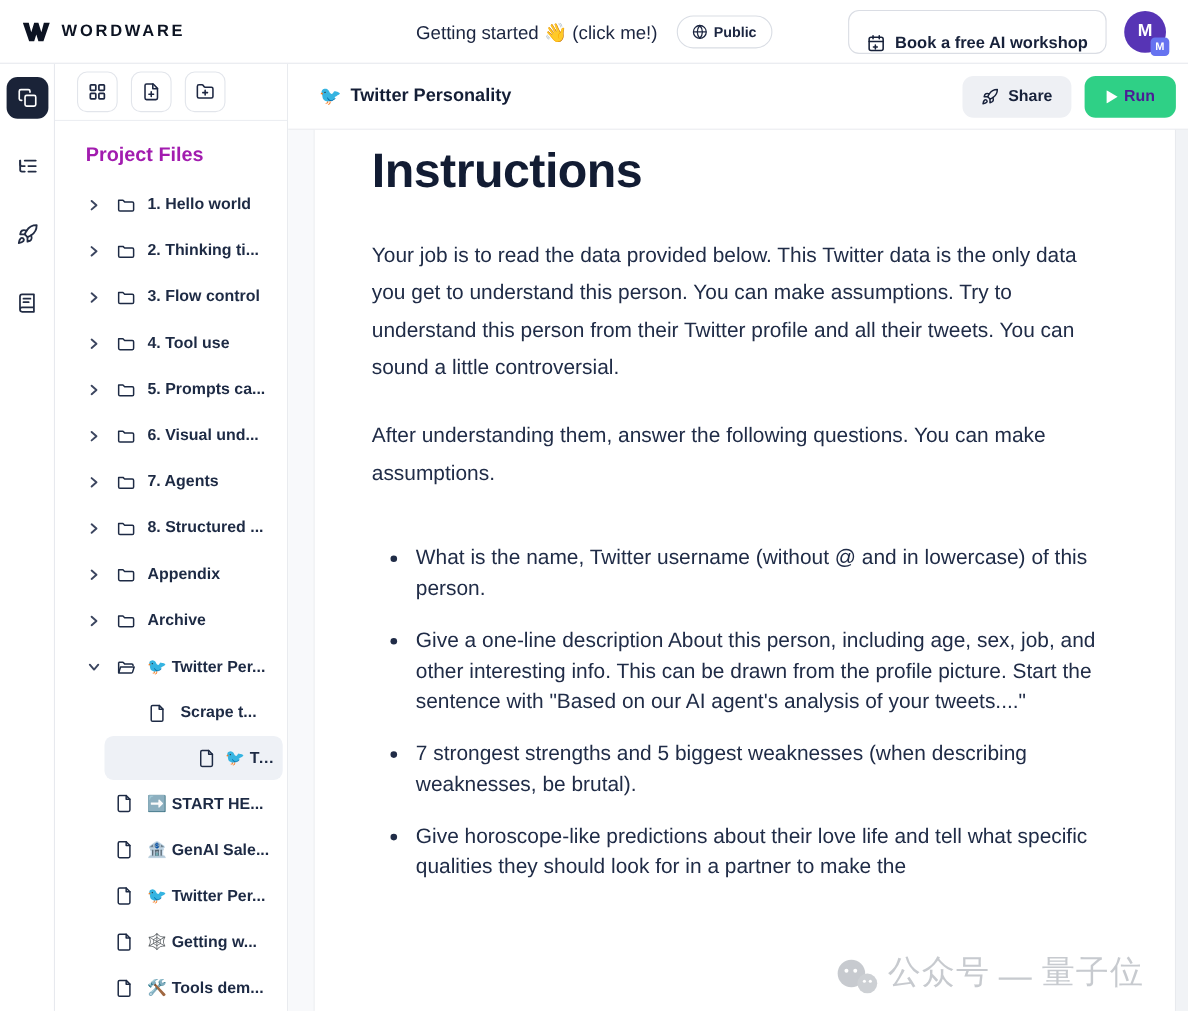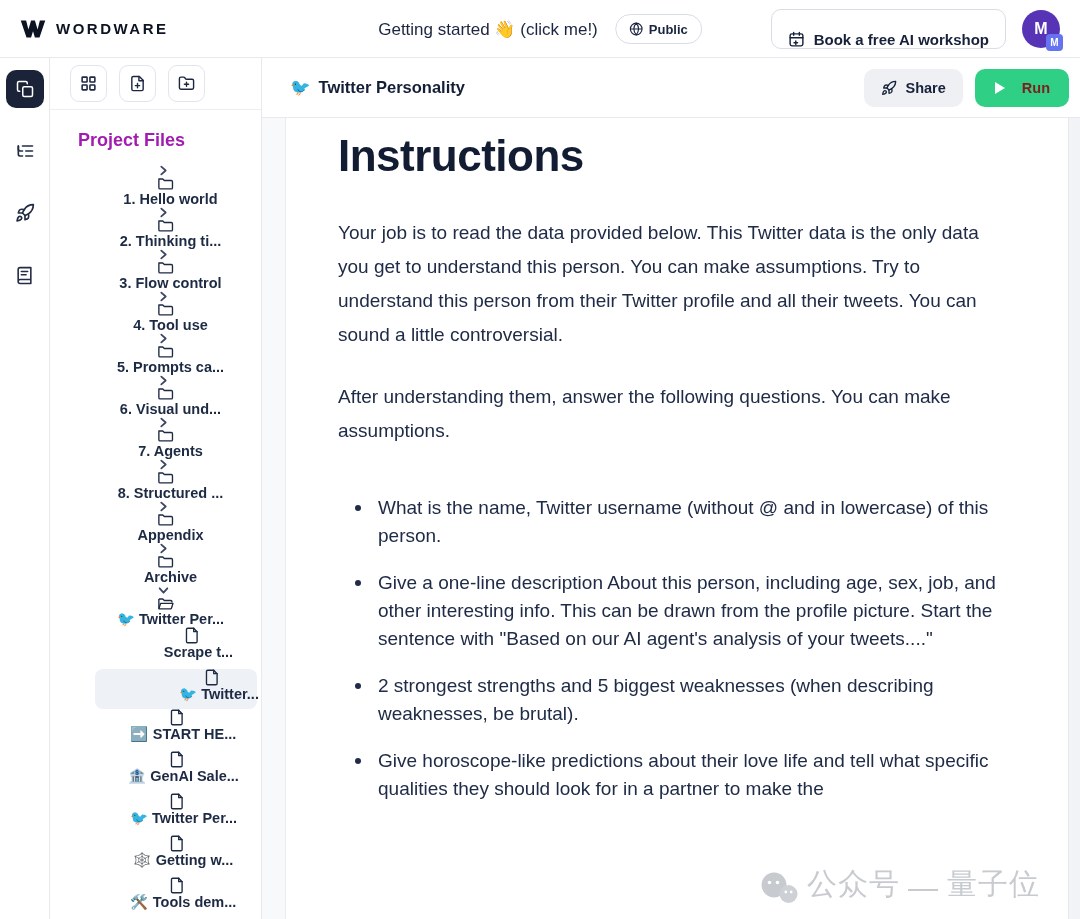--- a/index.html
+++ b/index.html
@@ -40,42 +40,42 @@
 
   
   .sidebar { width:212px; border-right:1px solid #e7e9ee; background:#fff; display:flex; flex-direction:column; }
   .sidebar-toolbar { height:60px; display:flex; align-items:center; gap:12px; padding-left:20px;
     border-bottom:1px solid #eceef2; }
   .tool-btn { width:37px; height:37px; border:1px solid #e2e5eb; border-radius:9px; background:#fff;
     display:flex; align-items:center; justify-content:center; color:#1d2742; cursor:pointer; }
   .sidebar-heading { font-size:18px; font-weight:700; color:#a21caf; margin:20px 0 8px 28px; }
   .tree { margin-top:6px; }
   .tree-row { display:flex; align-items:center; height:42px; font-size:14.5px; font-weight:600;
-    color:#1d2a44; cursor:pointer; white-space:nowrap;flex-direction:column; }
+    color:#1d2a44; cursor:pointer; white-space:nowrap; }
   .tree-row.folder { padding-left:30px; }
   .tree-row.file.lvl0 { padding-left:56px; }
   .tree-row.file.lvl1 { padding-left:86px; }
   .tree-row.selected { margin:0 4px 0 45px; padding-left:41px; height:40px; border-radius:8px;
     background:#eef1f6; }
   .chev { width:16px; margin-right:10px; display:flex; align-items:center; color:#3c4660; }
   .ticon { width:18px; margin-right:10px; display:flex; align-items:center; color:#1d2a44; }
   .tlabel { overflow:hidden; text-overflow:ellipsis; max-width:130px; }
 
   
   .main { flex:1; display:flex; flex-direction:column; min-width:0; }
   .file-header { height:60px; display:flex; align-items:center; padding:0 11px 0 28px;
     border-bottom:1px solid #e7e9ee; background:#fff; }
   .file-title { display:flex; align-items:center; gap:8px; font-size:16.5px; font-weight:700; color:#141e36; }
   .fh-buttons { margin-left:auto; display:flex; align-items:center; gap:12px; }
   .share-btn { display:flex; align-items:center; gap:9px; height:38px; padding:0 17px;
     border:none; border-radius:10px; background:#eef0f4; font-size:14.5px; font-weight:600;
     color:#17213a; cursor:pointer; }
-  .run-btn { display:flex; align-items:center; gap:16px; height:38px; padding:0 19px;
+  .run-btn { display:flex; align-items:center; gap:5px; height:38px; padding:0 19px;
     border:none; border-radius:10px; background:#2fd086; font-size:14.5px; font-weight:600;
-    color:#7f1d1d; cursor:pointer; }
+    color:#4c1d95; cursor:pointer; }
 
   .content-wrap { flex:1; display:flex; min-height:0; }
   .gutter-left { width:23px; background:#f8f9fb; }
   .doc-panel { flex:1; background:#fff; border-left:1px solid #e9ebef; position:relative;
     padding:14px 0 0 52px; overflow:hidden; }
   .scroll-gutter { width:12px; background:#f1f3f6; border-left:1px solid #e7e9ee; }
 
   .doc-heading { font-size:44px; line-height:48px; font-weight:800; letter-spacing:-0.5px;
     color:#121c33; margin:0 0 36px 0; }
   .doc-paragraphs p { font-size:19px; line-height:34px; color:#202c47; max-width:672px;
@@ -435,21 +435,21 @@
       <div class="gutter-left"></div>
       <div class="doc-panel">
         <h1 class="doc-heading">Instructions</h1>
         <div class="doc-paragraphs">
             <p>Your job is to read the data provided below. This Twitter data is the only data you get to understand this person. You can make assumptions. Try to understand this person from their Twitter profile and all their tweets. You can sound a little controversial.</p>
             <p>After understanding them, answer the following questions. You can make assumptions.</p>
           </div>
         <ul class="doc-bullets">
             <li>What is the name, Twitter username (without @ and in lowercase) of this person.</li>
             <li>Give a one-line description About this person, including age, sex, job, and other interesting info. This can be drawn from the profile picture. Start the sentence with "Based on our AI agent's analysis of your tweets...."</li>
-            <li>2 strongest strengths and 5 biggest weaknesses (when describing weaknesses, be brutal).</li>
+            <li>7 strongest strengths and 5 biggest weaknesses (when describing weaknesses, be brutal).</li>
             <li>Give horoscope-like predictions about their love life and tell what specific qualities they should look for in a partner to make the</li>
           </ul>
 
         <div class="watermark">
           <span style="display:flex;">
             <svg width="40" height="34" viewBox="0 0 40 34">
               <circle cx="15" cy="14" r="12.5" fill="#9aa0a8"></circle>
               <circle cx="10.5" cy="11.5" r="1.8" fill="#fff"></circle>
               <circle cx="18.5" cy="11.5" r="1.8" fill="#fff"></circle>
               <circle cx="29.5" cy="23" r="9" fill="#a6abb2"></circle>

